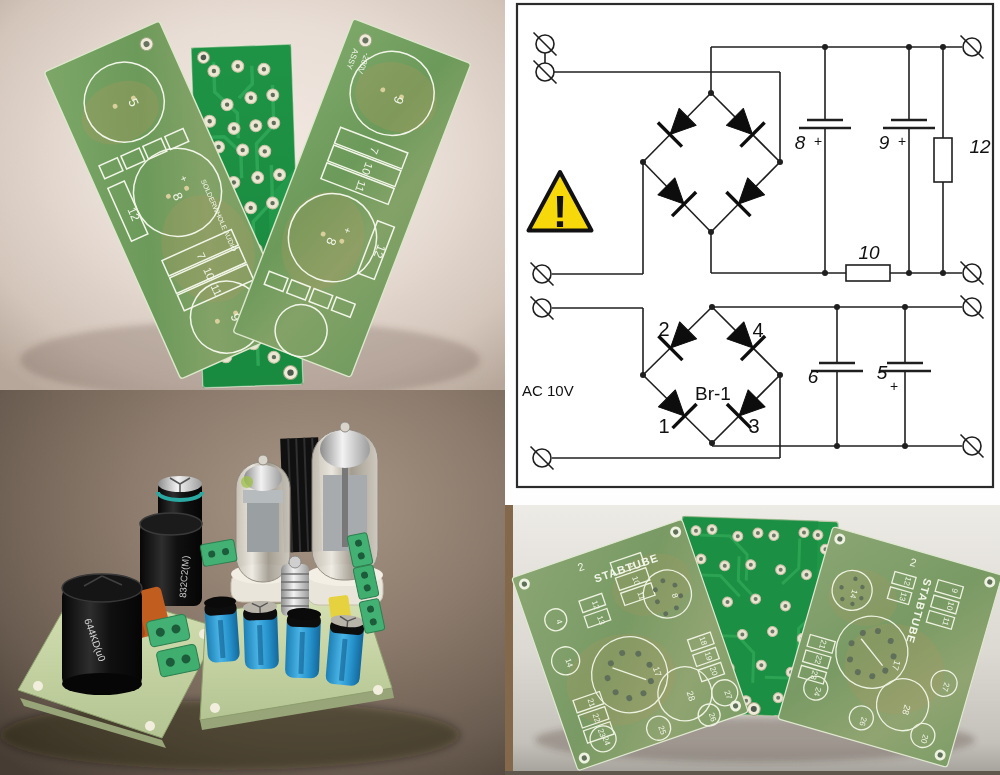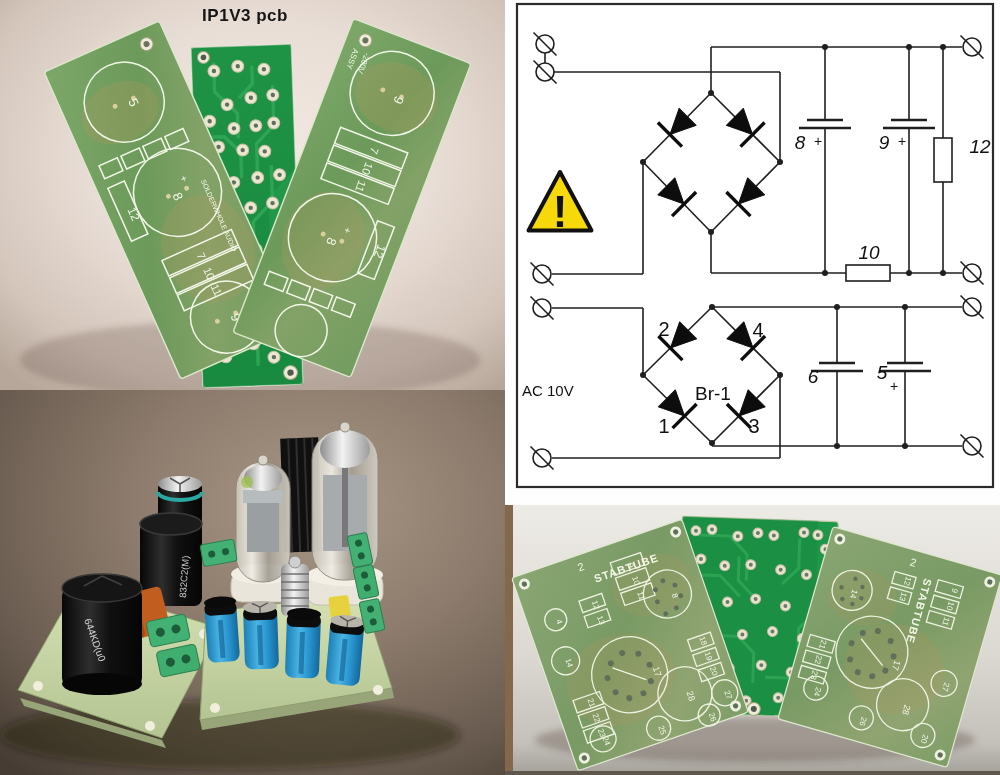--- a/index.html
+++ b/index.html
@@ -18,21 +18,20 @@
   .schplus{font-size:14px;fill:#111;}
   .schd{font-size:20px;fill:#111;}
   .silk{fill:#f2f6e8;}
 </style>
 </head>
 <body>
 
 <div id="stage">
 
   <div class="q" id="q-tl">
-    <div id="photo-title">IP1V3 pcb</div>
     <svg width="505" height="390" viewBox="0 0 505 390">
       <defs>
         <radialGradient id="bg1" cx="52%" cy="40%" r="75%">
           <stop offset="0%" stop-color="#f3e9e2"></stop>
             <stop offset="45%" stop-color="#e9ded6"></stop>
           <stop offset="80%" stop-color="#d3c5ba"></stop>
             <stop offset="100%" stop-color="#b7a79b"></stop>
         </radialGradient>
         <linearGradient id="olive" x1="0" y1="0" x2="1" y2="1">
           <stop offset="0%" stop-color="#7ca768"></stop>

